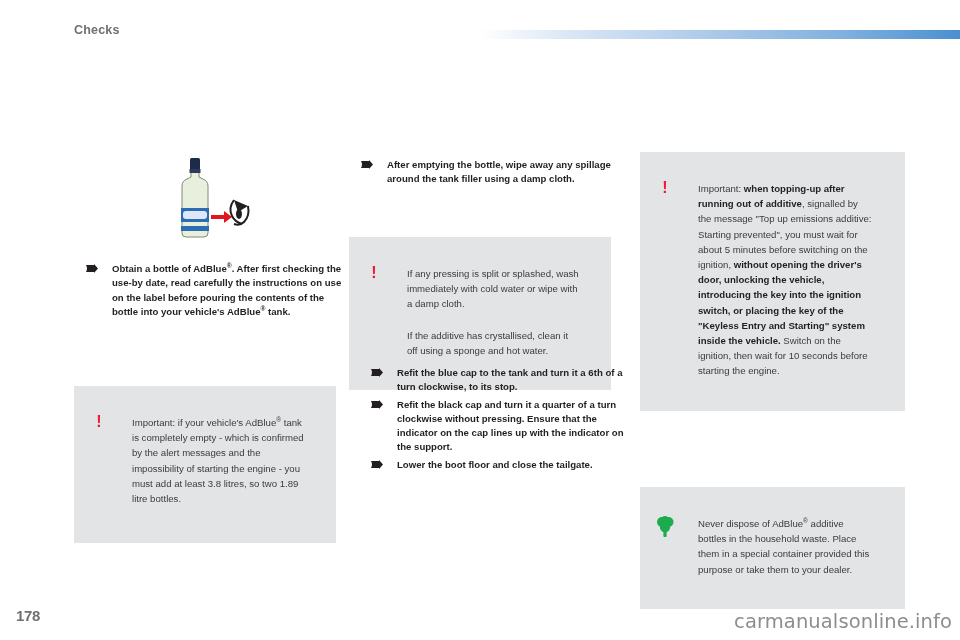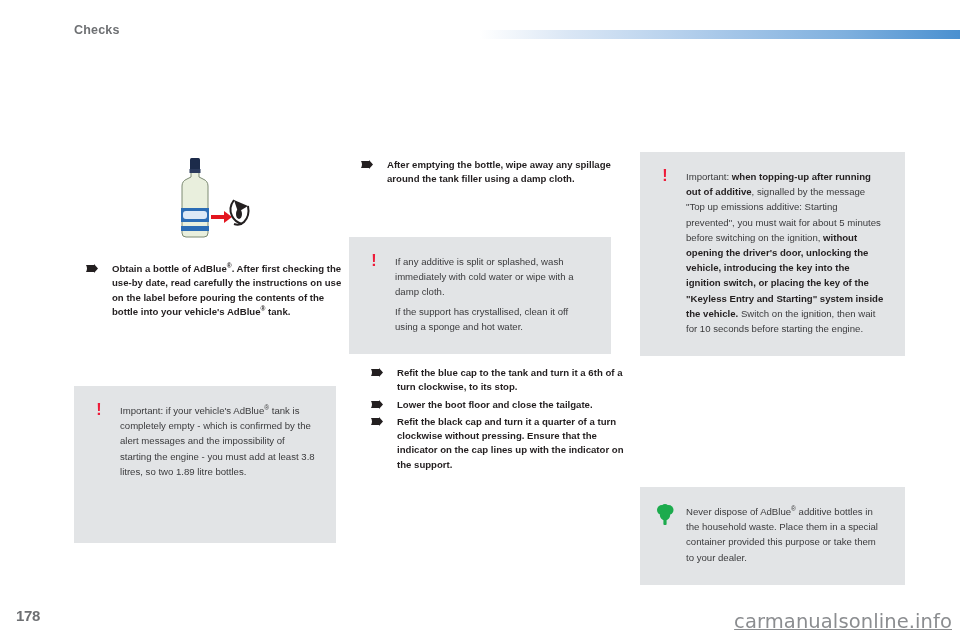--- a/index.html
+++ b/index.html
@@ -85,21 +85,21 @@
     text-align: center;
   }
   .warn-bang {
     font-family: "Liberation Sans", sans-serif;
     font-weight: bold;
     font-size: 16px;
     line-height: 14px;
     color: #ee1b39;
   }
   .eco-icon { display: block; }
-  .note p { margin: 4px; }
+  .note p { margin: 16px; }
   .note b { font-weight: bold; color: #231f20; }
   sup { font-size: 6.6px; vertical-align: super; line-height: 0; }
 
   
   .note-left-important {
     position: absolute;
     left: 74px; top: 386px;
     width: 262px;
     min-height: 157px;
   }
@@ -134,21 +134,20 @@
     color: #6e7073;
     letter-spacing: -.4px;
   }
   .watermark {
     position: absolute;
     right: 8px; bottom: 7px;
     font-size: 19.5px;
     color: #8b8d90;
     letter-spacing: .1px;
     font-family: "DejaVu Sans", sans-serif;
-    text-decoration: underline;
   }
 </style>
 </head>
 <body>
 
 <div class="page-header">
   <div class="chapter-title">Checks</div>
   <div class="header-rule"></div>
 </div>
 
@@ -207,49 +206,49 @@
     </span>
     <span>After emptying the bottle, wipe away any spillage around the tank filler using a damp cloth.</span>
   </li>
 </ul>
 
 <div class="note note-mid-splash">
   <div class="note-inner">
     <span class="note-icon">
       <span class="warn-bang">!</span>
     </span>
-    <p>If any additive is split or splashed, wash immediately with cold water or wipe with a damp cloth.</p>
-    <p>If the support has crystallised, clean it off using a sponge and hot water.</p>
+    <p>If any pressing is split or splashed, wash immediately with cold water or wipe with a damp cloth.</p>
+    <p>If the additive has crystallised, clean it off using a sponge and hot water.</p>
   </div>
 </div>
 
 <ul class="bullets mid-steps">
   <li class="bullet-item">
     <span class="bullet-glyph">
       <svg width="12" height="9" viewBox="0 0 12 9">
           <path d="M0 1 L8 1 L8 0 L12 4.5 L8 9 L8 8 L0 8 Q2 4.5 0 1 Z" fill="#231f20"></path>
         </svg>
     </span>
     <span>Refit the blue cap to the tank and turn it a 6th of a turn clockwise, to its stop.</span>
   </li>
   <li class="bullet-item">
     <span class="bullet-glyph">
       <svg width="12" height="9" viewBox="0 0 12 9">
           <path d="M0 1 L8 1 L8 0 L12 4.5 L8 9 L8 8 L0 8 Q2 4.5 0 1 Z" fill="#231f20"></path>
         </svg>
     </span>
+    <span>Refit the black cap and turn it a quarter of a turn clockwise without pressing. Ensure that the indicator on the cap lines up with the indicator on the support.</span>
+  </li>
+  <li class="bullet-item">
+    <span class="bullet-glyph">
+      <svg width="12" height="9" viewBox="0 0 12 9">
+          <path d="M0 1 L8 1 L8 0 L12 4.5 L8 9 L8 8 L0 8 Q2 4.5 0 1 Z" fill="#231f20"></path>
+        </svg>
+    </span>
     <span>Lower the boot floor and close the tailgate.</span>
-  </li>
-  <li class="bullet-item">
-    <span class="bullet-glyph">
-      <svg width="12" height="9" viewBox="0 0 12 9">
-          <path d="M0 1 L8 1 L8 0 L12 4.5 L8 9 L8 8 L0 8 Q2 4.5 0 1 Z" fill="#231f20"></path>
-        </svg>
-    </span>
-    <span>Refit the black cap and turn it a quarter of a turn clockwise without pressing. Ensure that the indicator on the cap lines up with the indicator on the support.</span>
   </li>
 </ul>
 
 <div class="note note-right-important">
   <div class="note-inner">
     <span class="note-icon">
       <span class="warn-bang">!</span>
     </span>
     <p><span>Important: </span><b>when topping-up after running out of additive</b><span>, signalled by the message "Top up emissions additive: Starting prevented", you must wait for about 5 minutes before switching on the ignition, </span><b>without opening the driver's door, unlocking the vehicle, introducing the key into the ignition switch, or placing the key of the "Keyless Entry and Starting" system inside the vehicle.</b><span> Switch on the ignition, then wait for 10 seconds before starting the engine.</span></p>
   </div>

